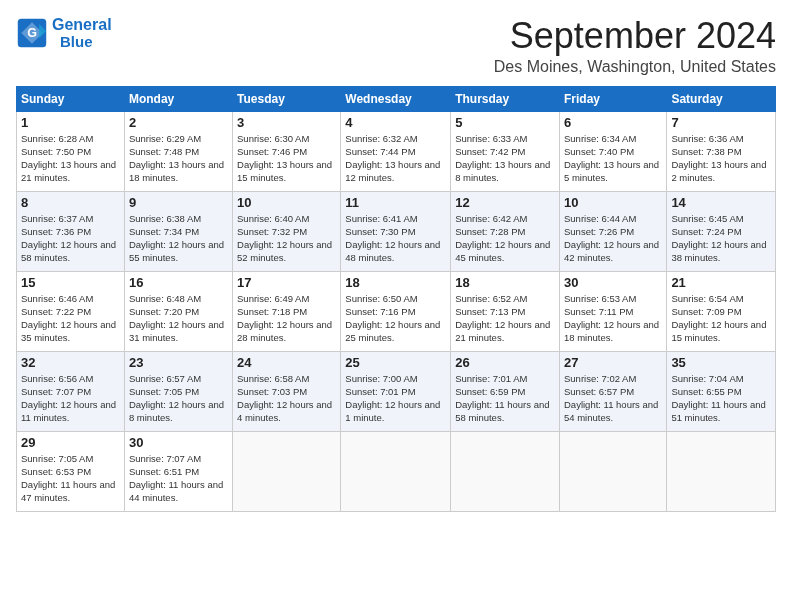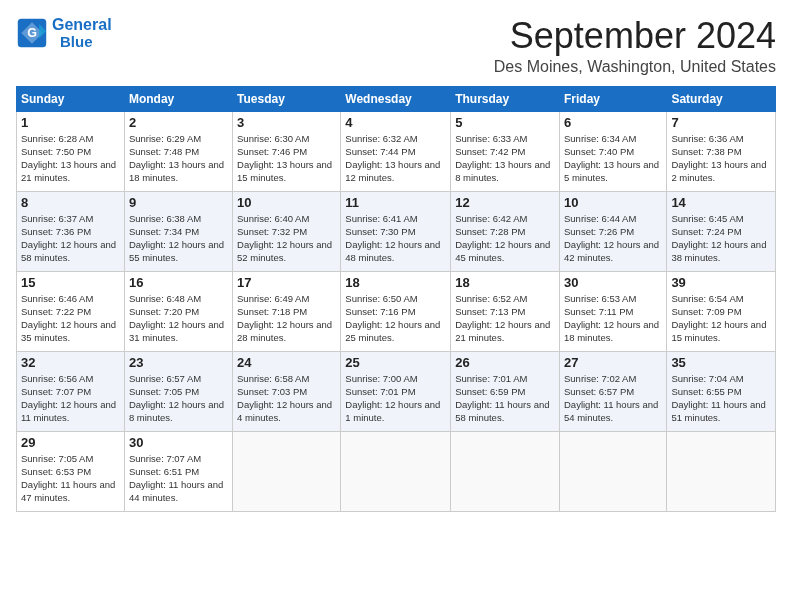--- a/index.html
+++ b/index.html
@@ -199,21 +199,21 @@
       </td>
           <td>
         <span class="day-num">18</span>
         <span class="cell-text">Sunrise: 6:52 AM<br>Sunset: 7:13 PM<br>Daylight: 12 hours and 21 minutes.</span>
       </td>
           <td>
         <span class="day-num">30</span>
         <span class="cell-text">Sunrise: 6:53 AM<br>Sunset: 7:11 PM<br>Daylight: 12 hours and 18 minutes.</span>
       </td>
           <td>
-        <span class="day-num">39</span>
+        <span class="day-num">21</span>
         <span class="cell-text">Sunrise: 6:54 AM<br>Sunset: 7:09 PM<br>Daylight: 12 hours and 15 minutes.</span>
       </td>
         </tr>
         <tr>
           <td>
         <span class="day-num">32</span>
         <span class="cell-text">Sunrise: 6:56 AM<br>Sunset: 7:07 PM<br>Daylight: 12 hours and 11 minutes.</span>
       </td>
           <td>
         <span class="day-num">23</span>

